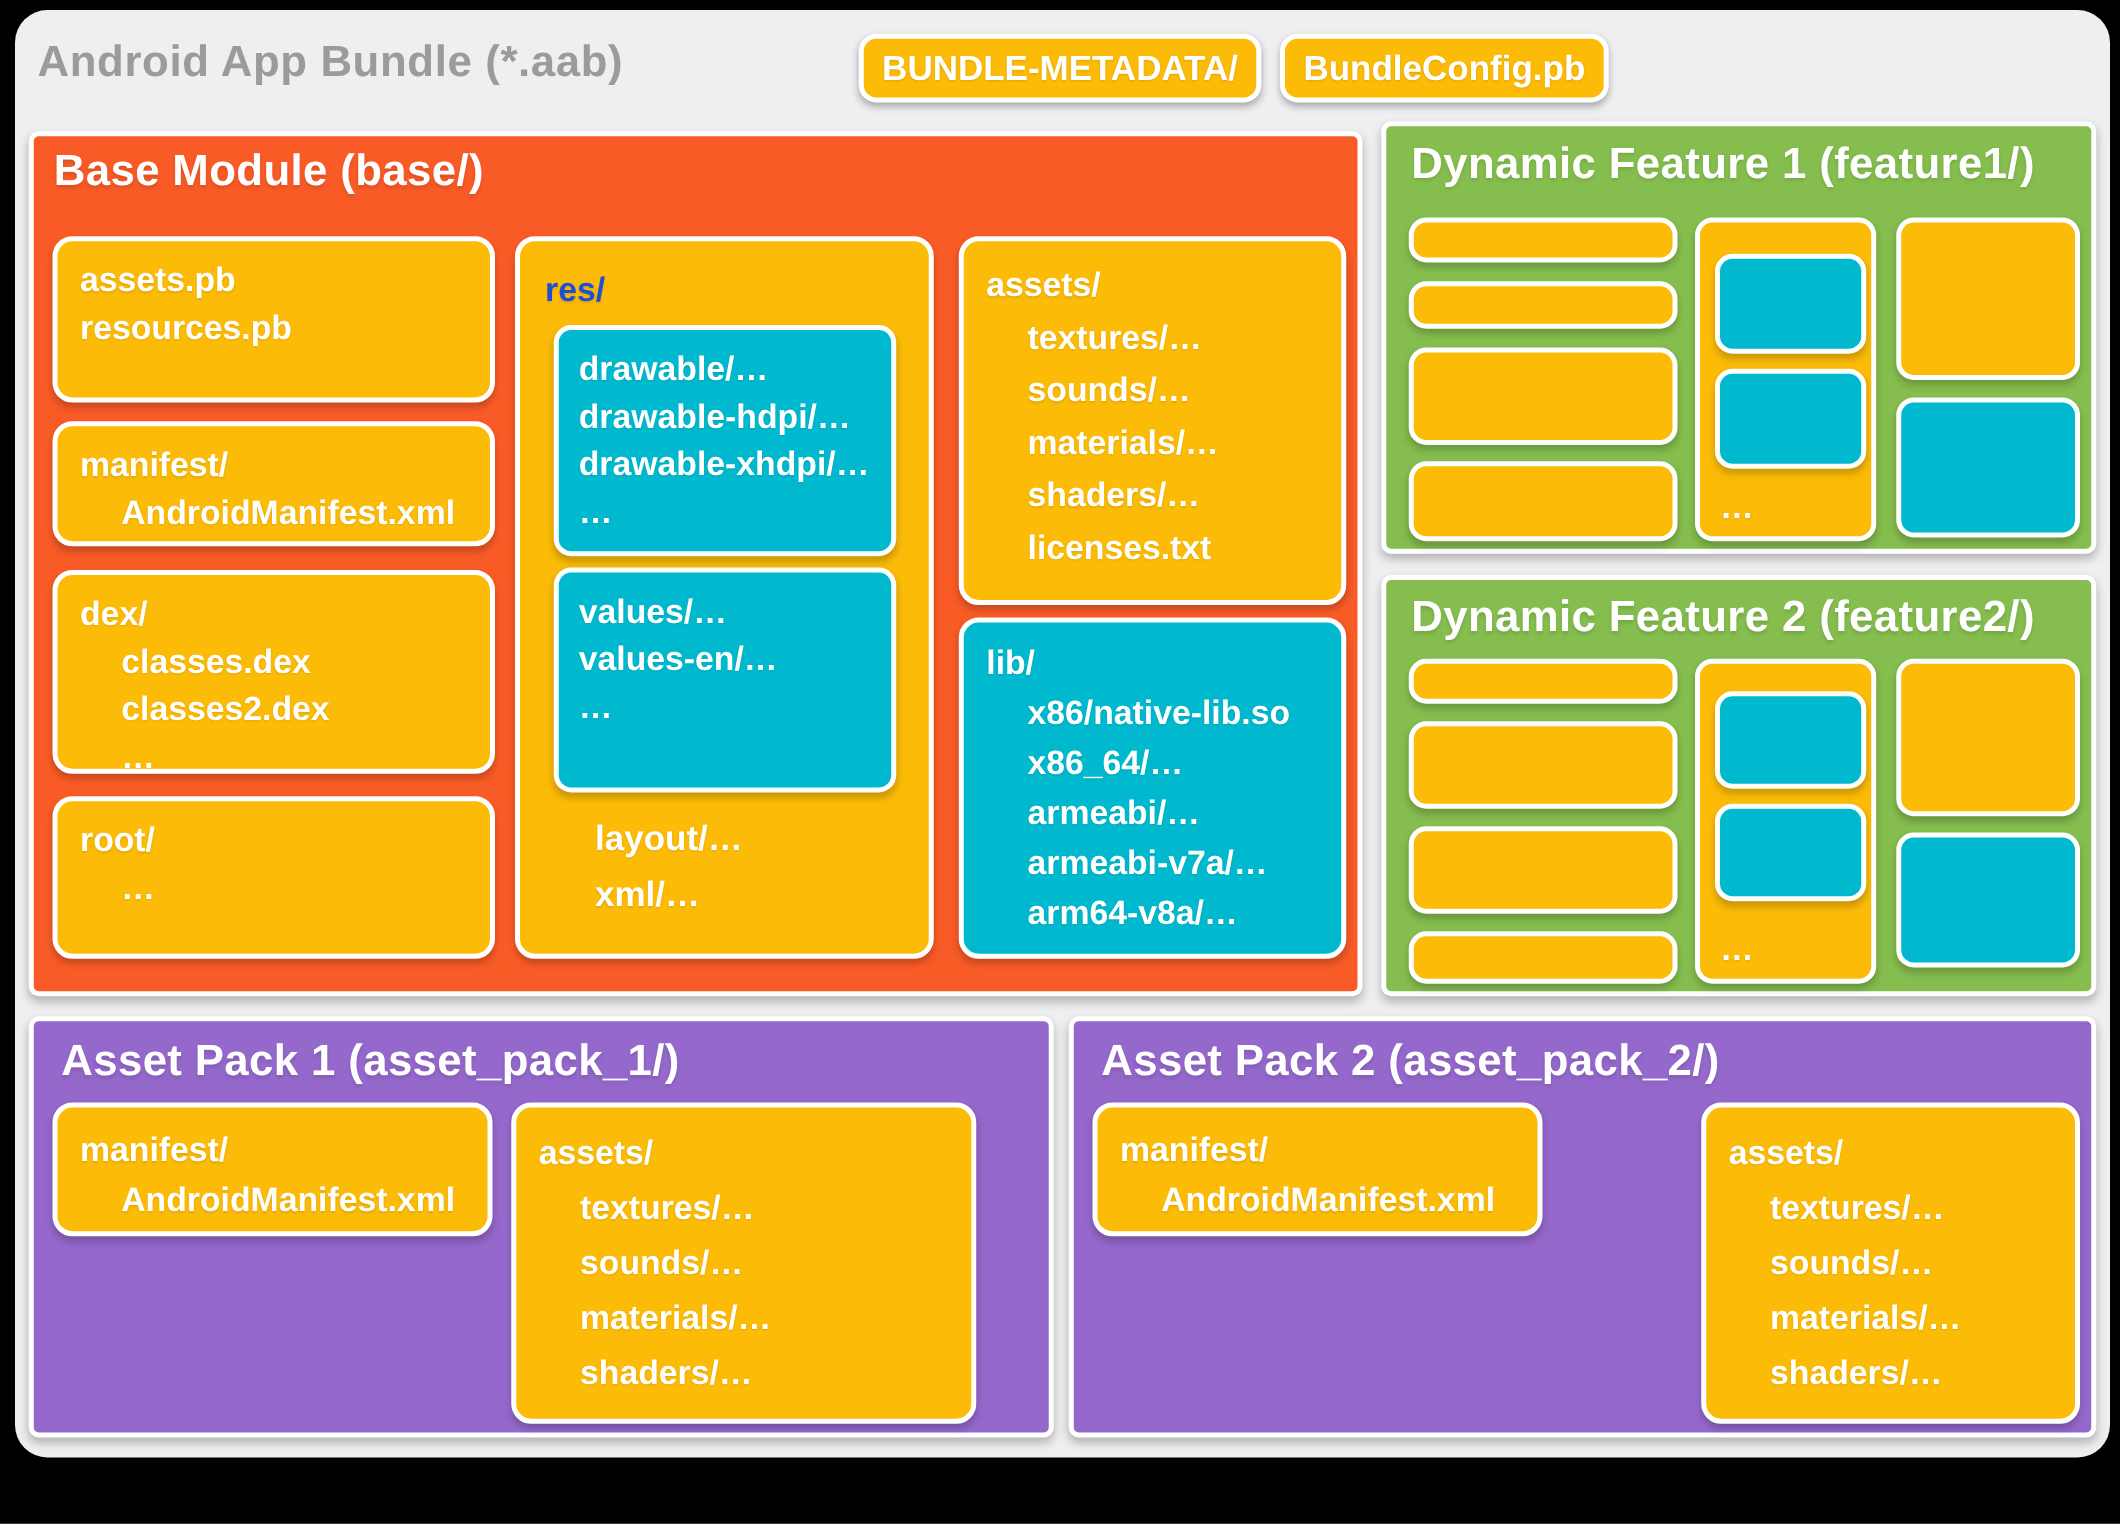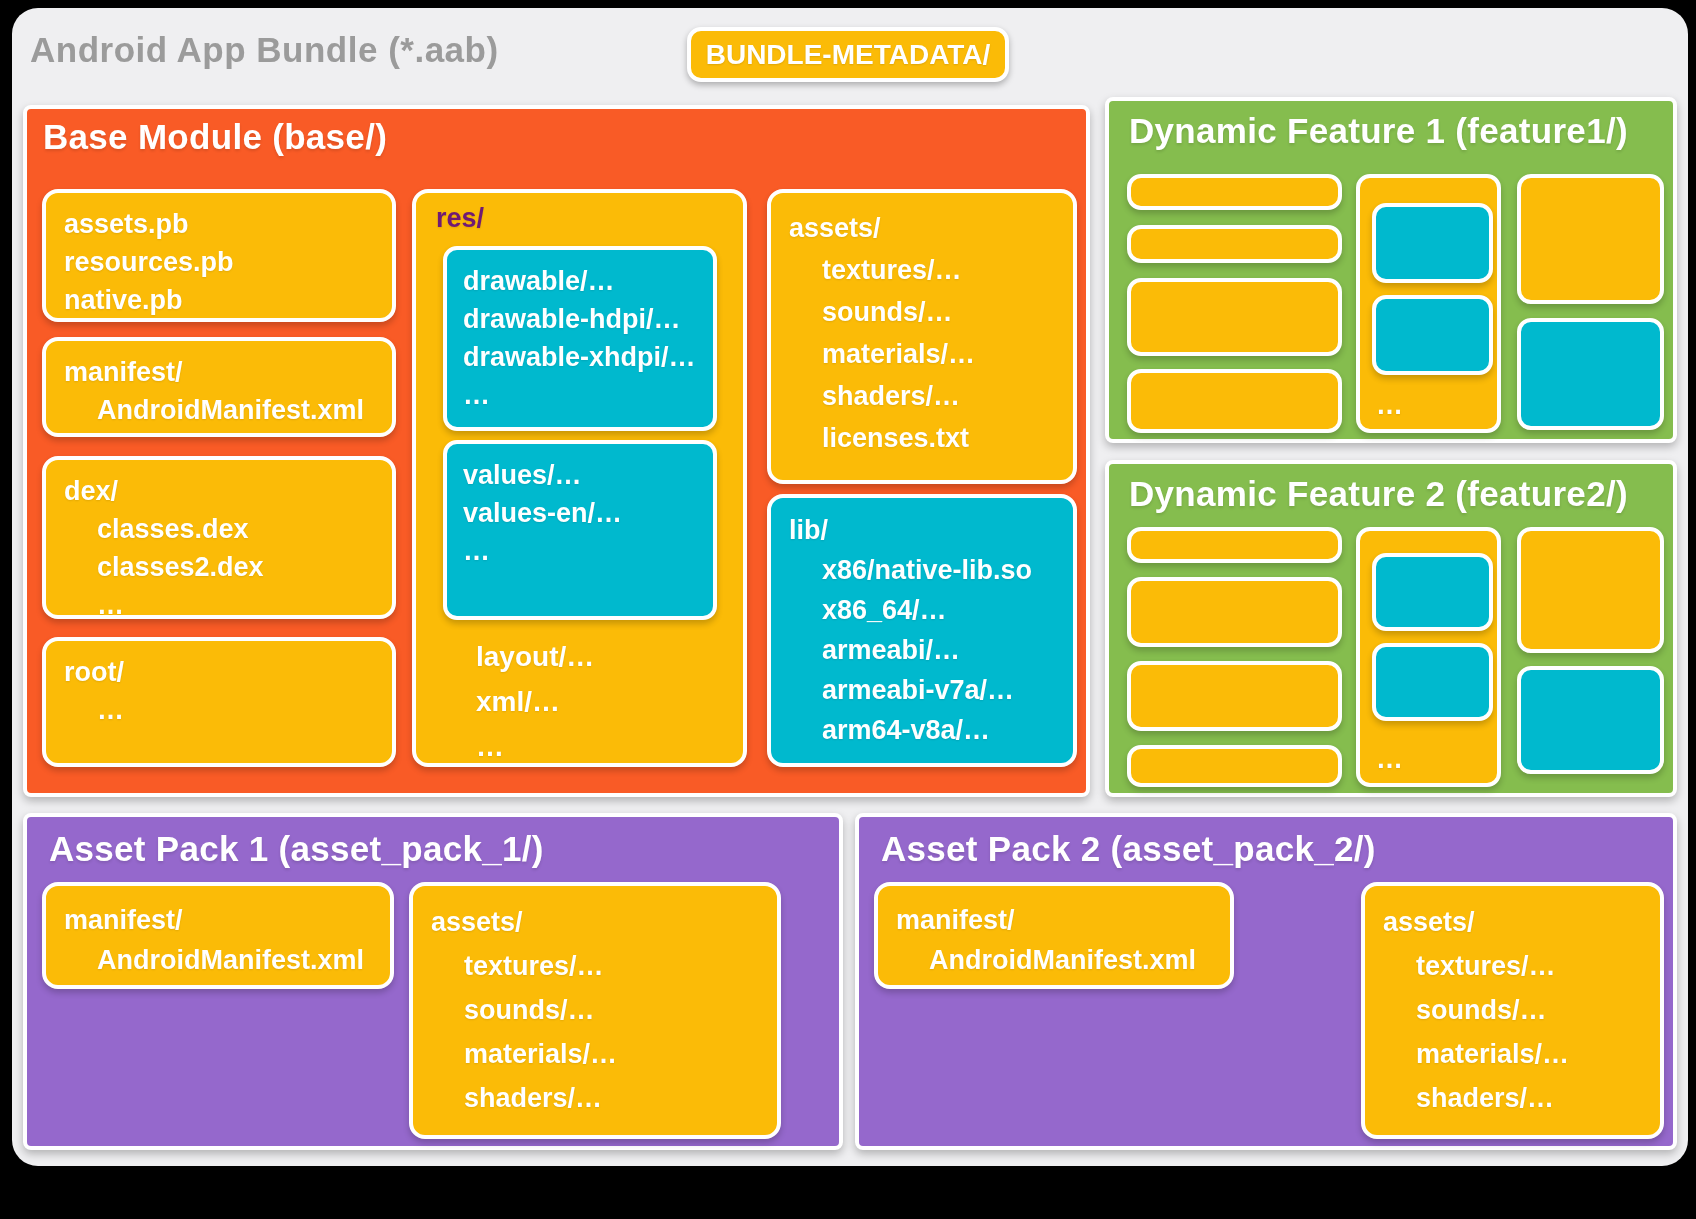--- a/index.html
+++ b/index.html
@@ -52,22 +52,22 @@
   .filebox.yellow { background: var(--yellow); }
   .filebox.cyan   { background: var(--cyan); }
   .line.ind { padding-left: 33px; }
 
   .resbox {
     position: absolute; left: 385px; top: 80px; width: 335px; height: 578px;
     background: var(--yellow); border: 4px solid #fff; border-radius: 16px;
     box-shadow: 0 4px 6px rgba(0,0,0,0.20); overflow: hidden;
   }
   .resbox .reslabel {
-    display: block; color: #701a75; font-size: 27px; line-height: 38px;
-    padding: 6px 0 0 20px; text-shadow: 0 1px 2px rgba(0,0,0,0.10);
+    display: block; color: #1d4ed8; font-size: 27px; line-height: 38px;
+    padding: 20px 0 0 20px; text-shadow: 0 1px 2px rgba(0,0,0,0.10);
   }
   .resbox .innerbox {
     position: relative; margin: 9px 26px 0 27px; width: 274px;
     border: 4px solid #fff; border-radius: 14px; background: var(--cyan);
     color: #fff; font-size: 27px; line-height: 38px; padding: 12px 16px;
     box-shadow: 0 4px 6px rgba(0,0,0,0.20); text-shadow: 0 1px 2px rgba(0,0,0,0.10);
     overflow: hidden; white-space: nowrap;
   }
   .resbox .trailing {
     margin-top: 14px; padding-left: 60px; color: #fff;
@@ -87,28 +87,28 @@
   }
 </style>
 </head>
 <body style="background: rgb(0, 0, 0);">
 
 <div class="card">
 
   <div class="page-title">Android App Bundle (*.aab)</div>
 
   <div class="pill metadata">BUNDLE-METADATA/</div>
+  <div class="pill config">BundleConfig.pb</div>
 
   <div class="section base">
     <h2>Base Module (base/)</h2>
     <div id="base-col1">
         <div class="filebox yellow" style="left: 15px; top: 80px; width: 354px; height: 133px;">
           <div class="line">assets.pb</div>
           <div class="line">resources.pb</div>
-          <div class="line">native.pb</div>
         </div>
         <div class="filebox yellow" style="left: 15px; top: 228px; width: 354px; height: 100px;">
           <div class="line">manifest/</div>
           <div class="line ind">AndroidManifest.xml</div>
         </div>
         <div class="filebox yellow" style="left: 15px; top: 347px; width: 354px; height: 163px;">
           <div class="line">dex/</div>
           <div class="line ind">classes.dex</div>
           <div class="line ind">classes2.dex</div>
           <div class="line ind">…</div>

